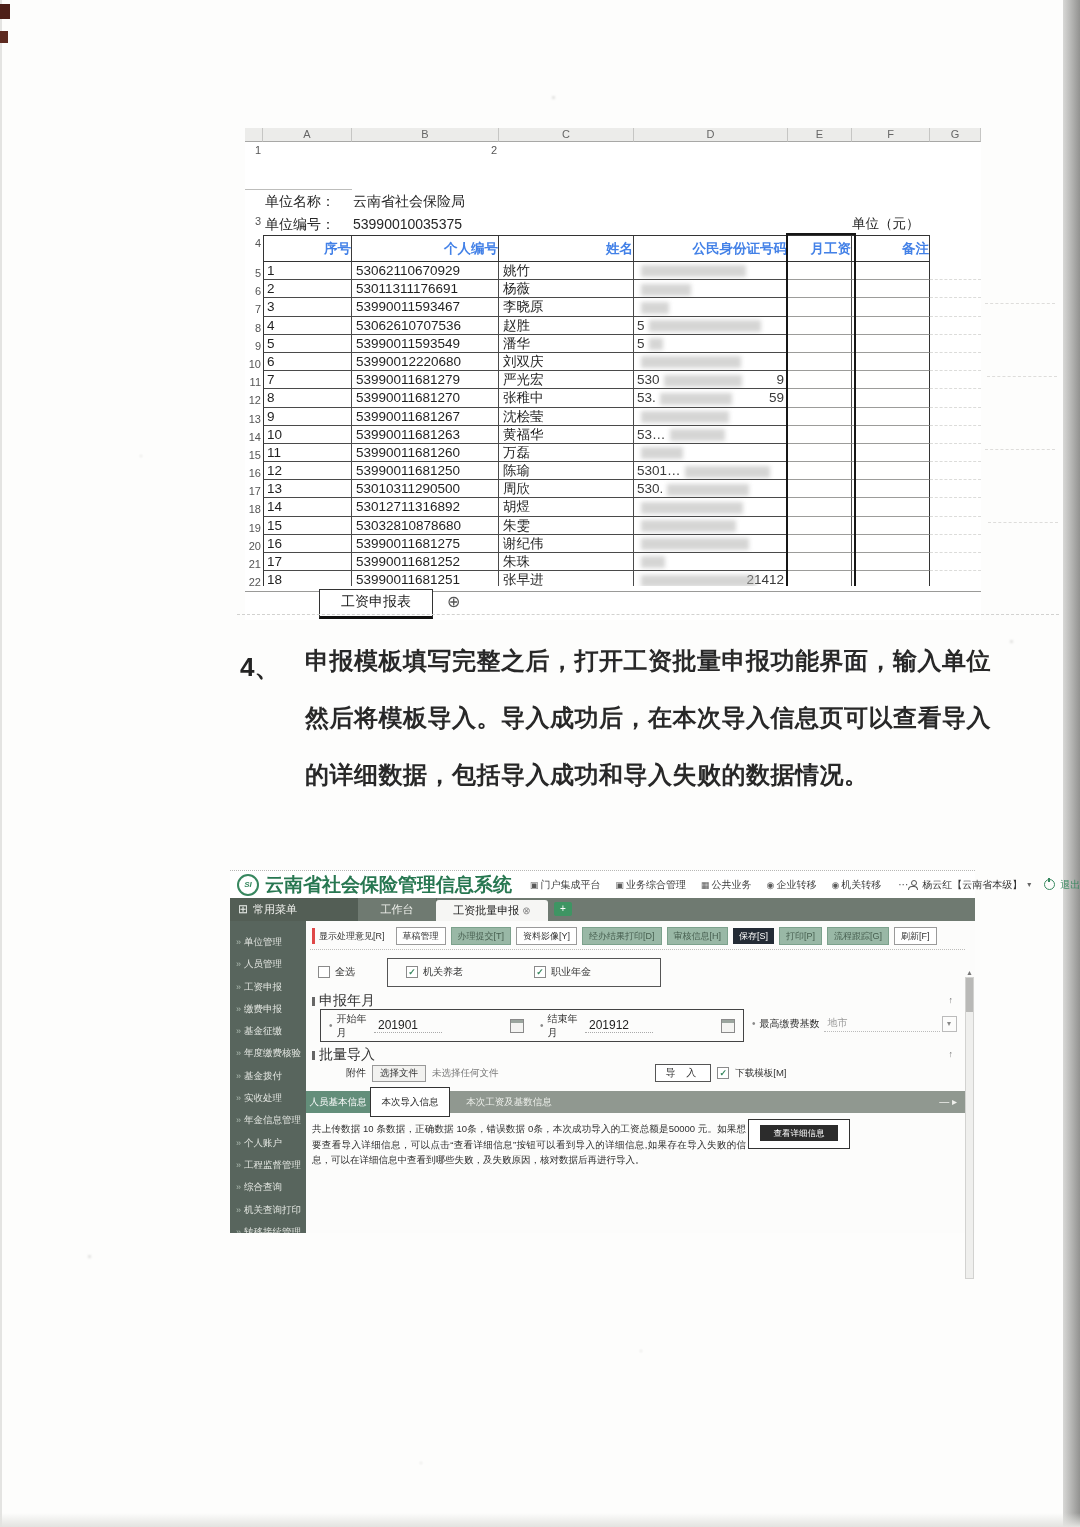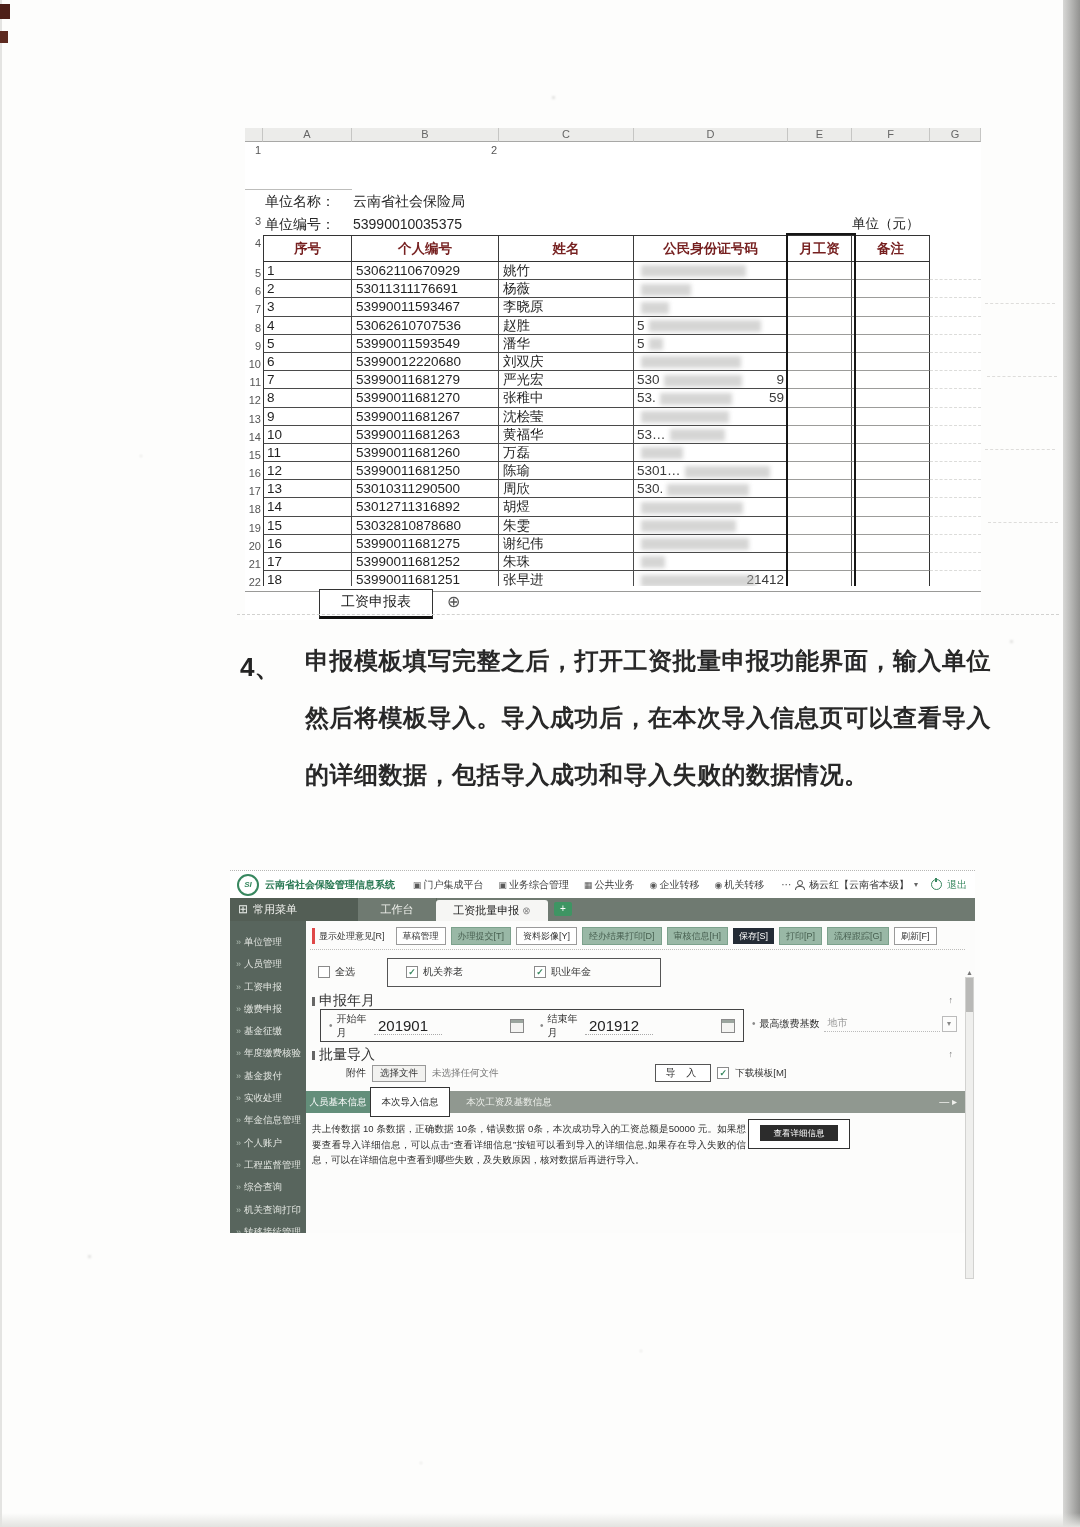--- a/index.html
+++ b/index.html
@@ -19,21 +19,21 @@
   .cell{position:relative;overflow:hidden;white-space:nowrap;font-size:13.5px;color:#1f1f1f;}
   .ch{background:#ececea;color:#666;font-size:11px;text-align:center;line-height:13px;border-right:1px solid #c6c6c4;border-bottom:1px solid #a8a8a6;}
   .ch-corner{background:#ececea;border-right:1px solid #c6c6c4;border-bottom:1px solid #a8a8a6;}
   .ttl{grid-column:2/8;text-align:center;font-size:21px;letter-spacing:2px;color:#1b1b1b;padding-top:9px;border-bottom:1px solid #bdbdbb;}
   .ttl-side{border-bottom:1px solid #bdbdbb;}
   .lblrow{grid-column:2/5;font-size:14px;color:#262626;line-height:22px;}
   .lblrow .lab{display:inline-block;width:88px;padding-left:2px;}
   .yuan{grid-column:7/8;font-size:13.5px;line-height:22px;}
   .gut{font-size:11px;color:#555;}
   .gut span{position:absolute;right:2px;top:2px;}
-  .hd{font-weight:600;color:#7f1d1d;text-align:center;line-height:26px;border-top:1.6px solid #333;border-bottom:1px solid #333;border-right:1px solid #3a3a3a;}
+  .hd{font-weight:600;color:#3b82f6;text-align:right;line-height:26px;border-top:1.6px solid #333;border-bottom:1px solid #333;border-right:1px solid #3a3a3a;}
   .hd.first{border-left:1.6px solid #333;}
   .d{border-right:1px solid #4a4a4a;border-bottom:1px solid #4a4a4a;line-height:18px;}
   .c-a.d{border-left:1.6px solid #333;padding-left:3px;}
   .c-b.d,.c-c.d{padding-left:4px;}
   .c-d.d{border-right:none;}
   .c-e.d,.c-f.d{border-bottom:1px solid #9c9c9a;}
   .c-f.d{border-right:1.4px solid #333;}
   .c-g.d{border-right:none;border-bottom:1px dashed #dcdcda;}
   .idp{padding-left:3px;color:#3a3a3a;}
   .idp2{float:right;padding-right:4px;color:#3a3a3a;}
@@ -47,21 +47,21 @@
   .dash-ext{border-top:1px dashed #dedddb;width:70px;height:0;}
   
   .instr{left:240px;top:648px;width:700px;filter:blur(.25px);}
   .step-no{position:absolute;left:0;top:2px;font-size:26px;color:#242424;font-weight:600;}
   .ilines{position:absolute;left:65px;top:0;width:640px;}
   .ilines p{margin:0 0 32px 0;font-size:24px;line-height:25px;color:#282828;font-weight:600;letter-spacing:.5px;white-space:nowrap;}
   
   .app{left:230px;top:870px;width:745px;height:362px;background:#fff;border-top:1px dotted #b7b7b5;font-size:10px;color:#333;}
   .app-header{position:absolute;left:0;top:0;width:745px;height:27px;display:flex;align-items:center;background:#fff;}
   .logo{width:18px;height:18px;border:2px solid #2f8a5c;border-radius:50%;margin-left:7px;font-size:8px;font-style:italic;font-weight:700;color:#2f8a5c;text-align:center;line-height:18px;flex:none;}
-  .sys-title{font-size:10px;font-weight:700;color:#1f7a4e;margin-left:6px;white-space:nowrap;}
+  .sys-title{font-size:19px;font-weight:700;color:#1f7a4e;margin-left:6px;white-space:nowrap;}
   .top-menu{display:flex;gap:15px;margin-left:18px;align-items:center;white-space:nowrap;}
   .tm-item{display:flex;align-items:center;gap:2px;font-size:10px;color:#3d3d3d;}
   .tm-ico{font-size:9px;color:#5a5a5a;}
   .hdr-right{margin-left:auto;display:flex;align-items:center;gap:5px;padding-right:8px;white-space:nowrap;}
   .person{width:9px;height:9px;position:relative;}
   .person:before{content:'';position:absolute;left:2.5px;top:0;width:4px;height:4px;border:1px solid #555;border-radius:50%;}
   .person:after{content:'';position:absolute;left:0;top:5.5px;width:8px;height:3.5px;border:1px solid #555;border-bottom:none;border-radius:4px 4px 0 0;}
   .caret{color:#666;font-size:8px;}
   .pwr{width:9px;height:9px;border:1.4px solid #2f8a5c;border-radius:50%;position:relative;margin-left:8px;}
   .pwr:before{content:'';position:absolute;left:3px;top:-2.5px;width:1.6px;height:4.5px;background:#2f8a5c;}
@@ -87,21 +87,21 @@
   .cbrow{position:absolute;left:12px;top:36px;height:30px;display:flex;align-items:center;}
   .cb{display:inline-block;width:10px;height:10px;border:1px solid #8a8a8a;background:#fff;vertical-align:middle;text-align:center;line-height:10px;flex:none;}
   .ck{color:#2f8a5c;font-size:9px;font-weight:700;}
   .ins-box{margin-left:32px;width:272px;height:27px;border:1.5px solid #555;display:flex;align-items:center;}
   .ins-item{display:flex;align-items:center;gap:5px;margin-left:18px;width:110px;}
   .sec{position:absolute;left:6px;height:12px;font-size:14px;color:#333;display:flex;align-items:center;gap:4px;}
   .sec-mark{display:inline-block;width:3px;height:9px;background:#666;}
   .sec-up{position:absolute;right:22px;font-size:9px;color:#777;}
   .fieldbox{position:absolute;left:14px;top:88px;width:424px;height:33px;border:1.5px solid #444;display:flex;align-items:center;box-sizing:border-box;}
   .dot{color:#888;margin:0 4px 0 8px;}
-  .fval{font-size:15px;color:#222;border-bottom:1px dotted #aaa;padding:0 4px;min-width:60px;}
+  .fval{font-size:12px;color:#222;border-bottom:1px dotted #aaa;padding:0 4px;min-width:60px;}
   .fgap{flex:1;border-bottom:0;}
   .cal{width:12px;height:12px;border:1px solid #8a8a8a;background:linear-gradient(#9aa59d 0 3px,#f4f4f2 3px);margin-right:8px;flex:none;}
   .basefield{position:absolute;left:446px;top:94px;display:flex;align-items:center;}
   .dd{width:108px;border-bottom:1px dotted #bbb;color:#999;padding:1px 4px;margin-left:4px;}
   .dd-arrow{width:13px;height:14px;border:1px solid #bbb;color:#888;font-size:8px;text-align:center;line-height:14px;margin-left:2px;}
   .attrow{position:absolute;left:40px;top:142px;right:20px;height:20px;display:flex;align-items:center;gap:6px;}
   .choose-btn{border:1px solid #999;background:#f2f2f0;padding:1px 7px;font-size:9.5px;}
   .nofile{color:#777;font-size:9.5px;}
   .imp-btn{margin-left:150px;border:1.5px solid #555;background:#fff;padding:1px 10px;font-size:10px;letter-spacing:4px;}
   .tpl-lab{font-size:9.5px;}

